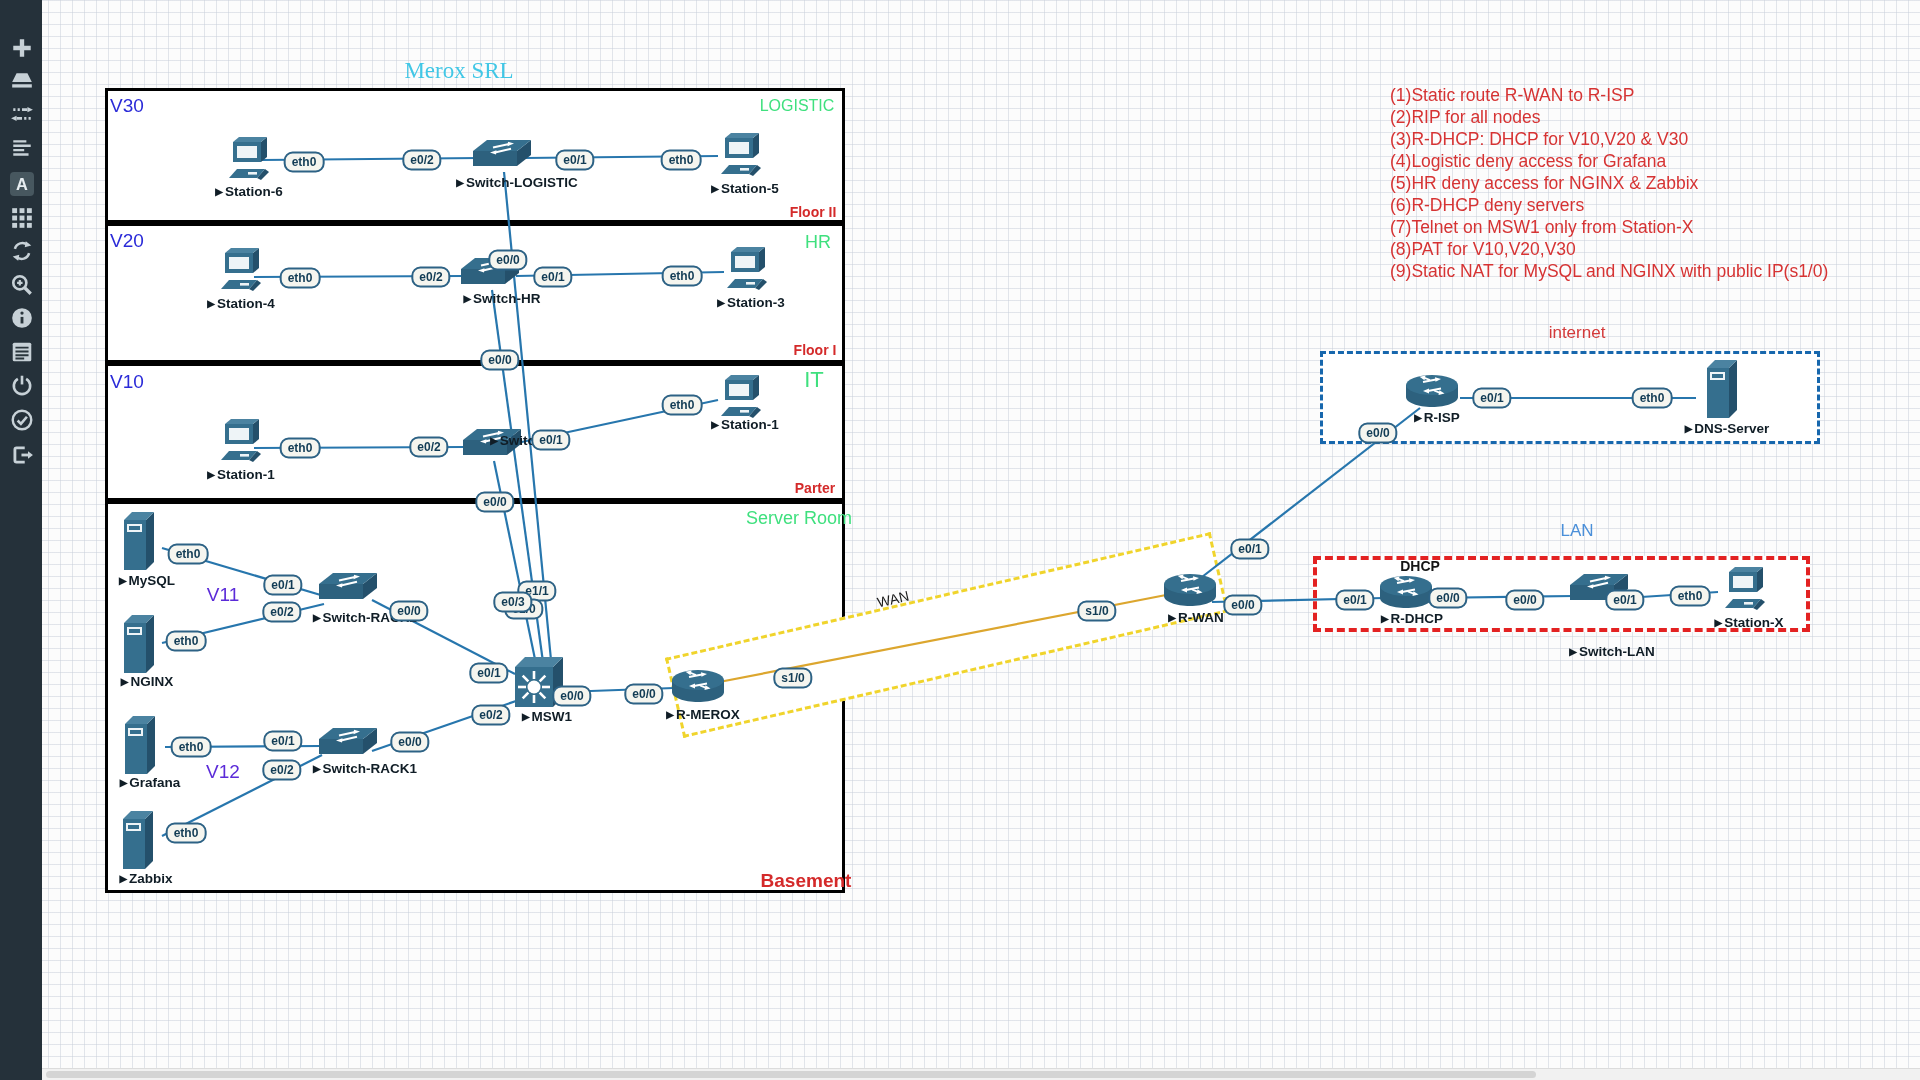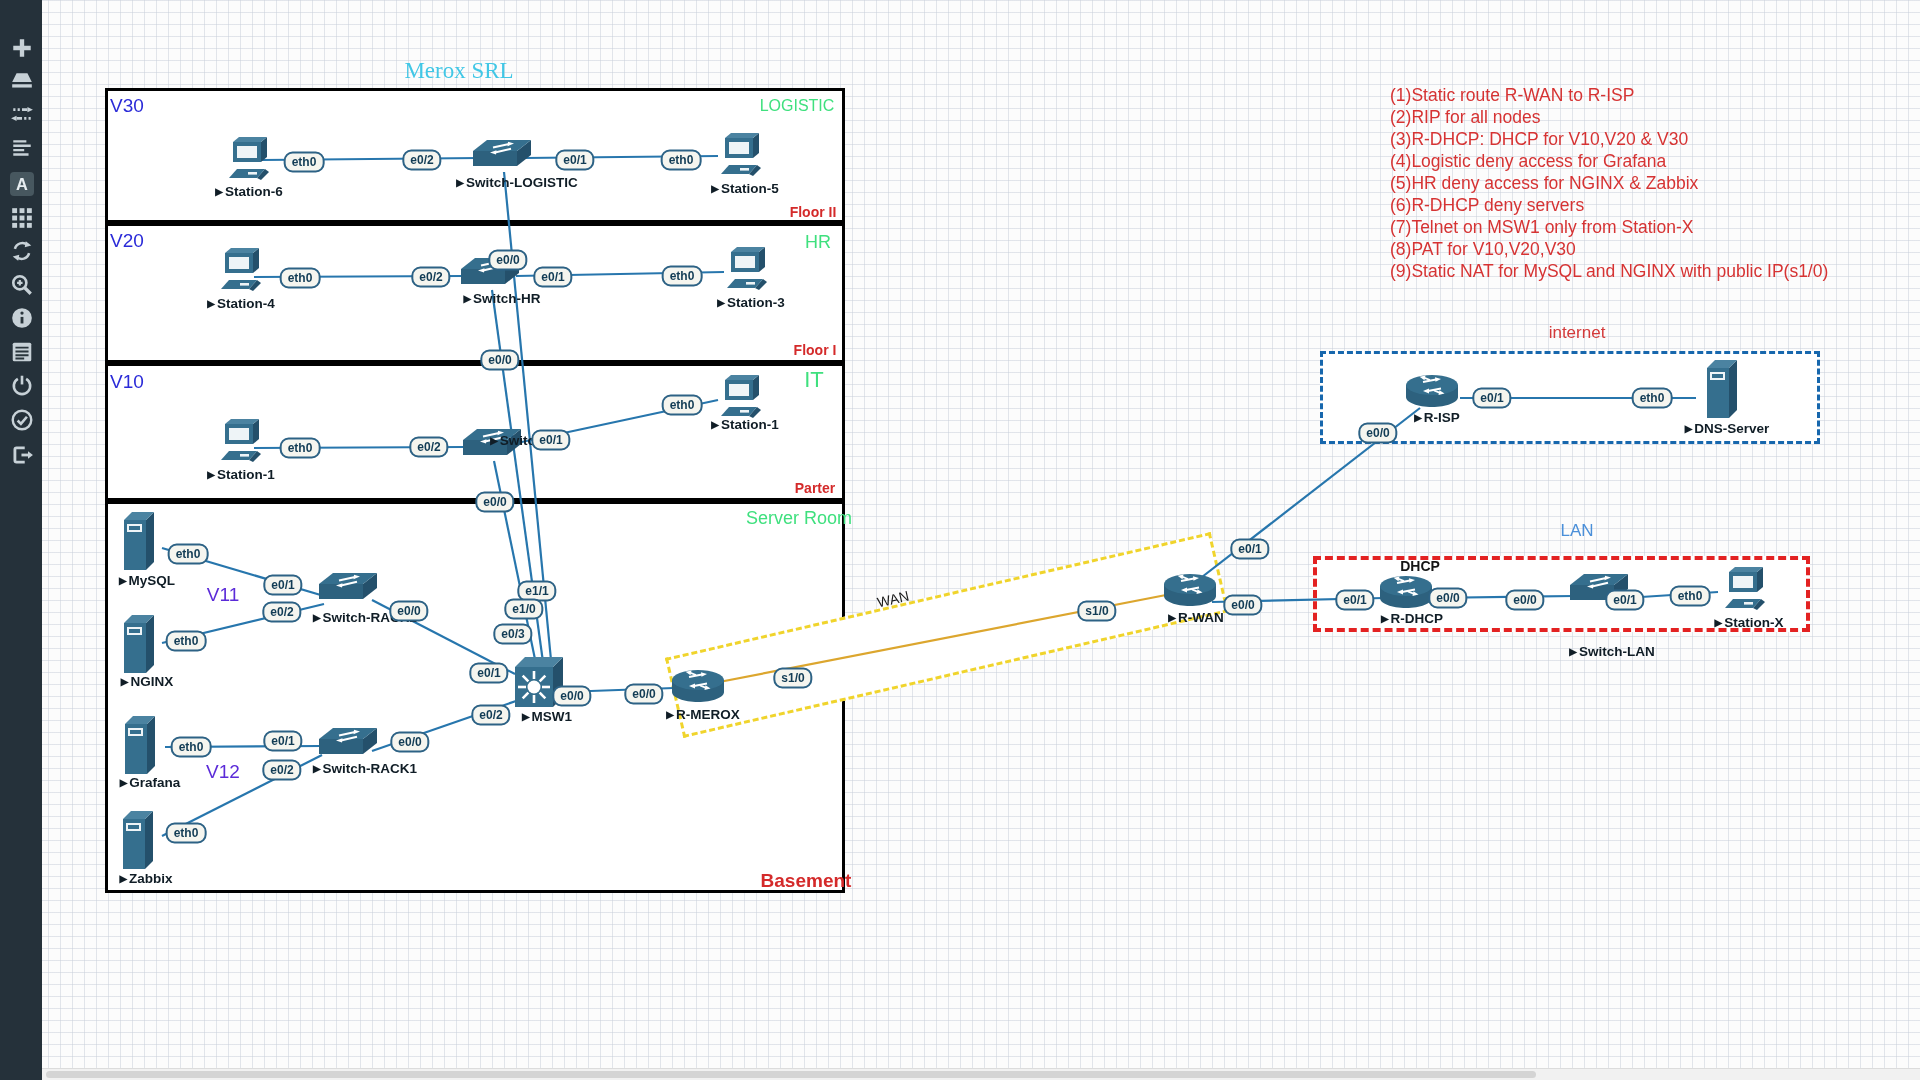--- a/index.html
+++ b/index.html
@@ -365,21 +365,21 @@
       <div class="pill" style="left: 282px; top: 612px;">e0/2</div>
       <div class="pill" style="left: 409px; top: 611px;">e0/0</div>
       <div class="pill" style="left: 186px; top: 641px;">eth0</div>
       <div class="pill" style="left: 191px; top: 747px;">eth0</div>
       <div class="pill" style="left: 283px; top: 741px;">e0/1</div>
       <div class="pill" style="left: 282px; top: 770px;">e0/2</div>
       <div class="pill" style="left: 410px; top: 742px;">e0/0</div>
       <div class="pill" style="left: 186px; top: 833px;">eth0</div>
       <div class="pill" style="left: 537px; top: 591px;">e1/1</div>
       <div class="pill" style="left: 524px; top: 609px;">e1/0</div>
-      <div class="pill" style="left: 513px; top: 634px;">e0/3</div>
+      <div class="pill" style="left: 513px; top: 602px;">e0/3</div>
       <div class="pill" style="left: 489px; top: 673px;">e0/1</div>
       <div class="pill" style="left: 491px; top: 715px;">e0/2</div>
       <div class="pill" style="left: 572px; top: 696px;">e0/0</div>
       <div class="pill" style="left: 644px; top: 694px;">e0/0</div>
       <div class="pill" style="left: 793px; top: 678px;">s1/0</div>
       <div class="pill" style="left: 1097px; top: 611px;">s1/0</div>
       <div class="pill" style="left: 1250px; top: 549px;">e0/1</div>
       <div class="pill" style="left: 1243px; top: 605px;">e0/0</div>
       <div class="pill" style="left: 1378px; top: 433px;">e0/0</div>
       <div class="pill" style="left: 1492px; top: 398px;">e0/1</div>

